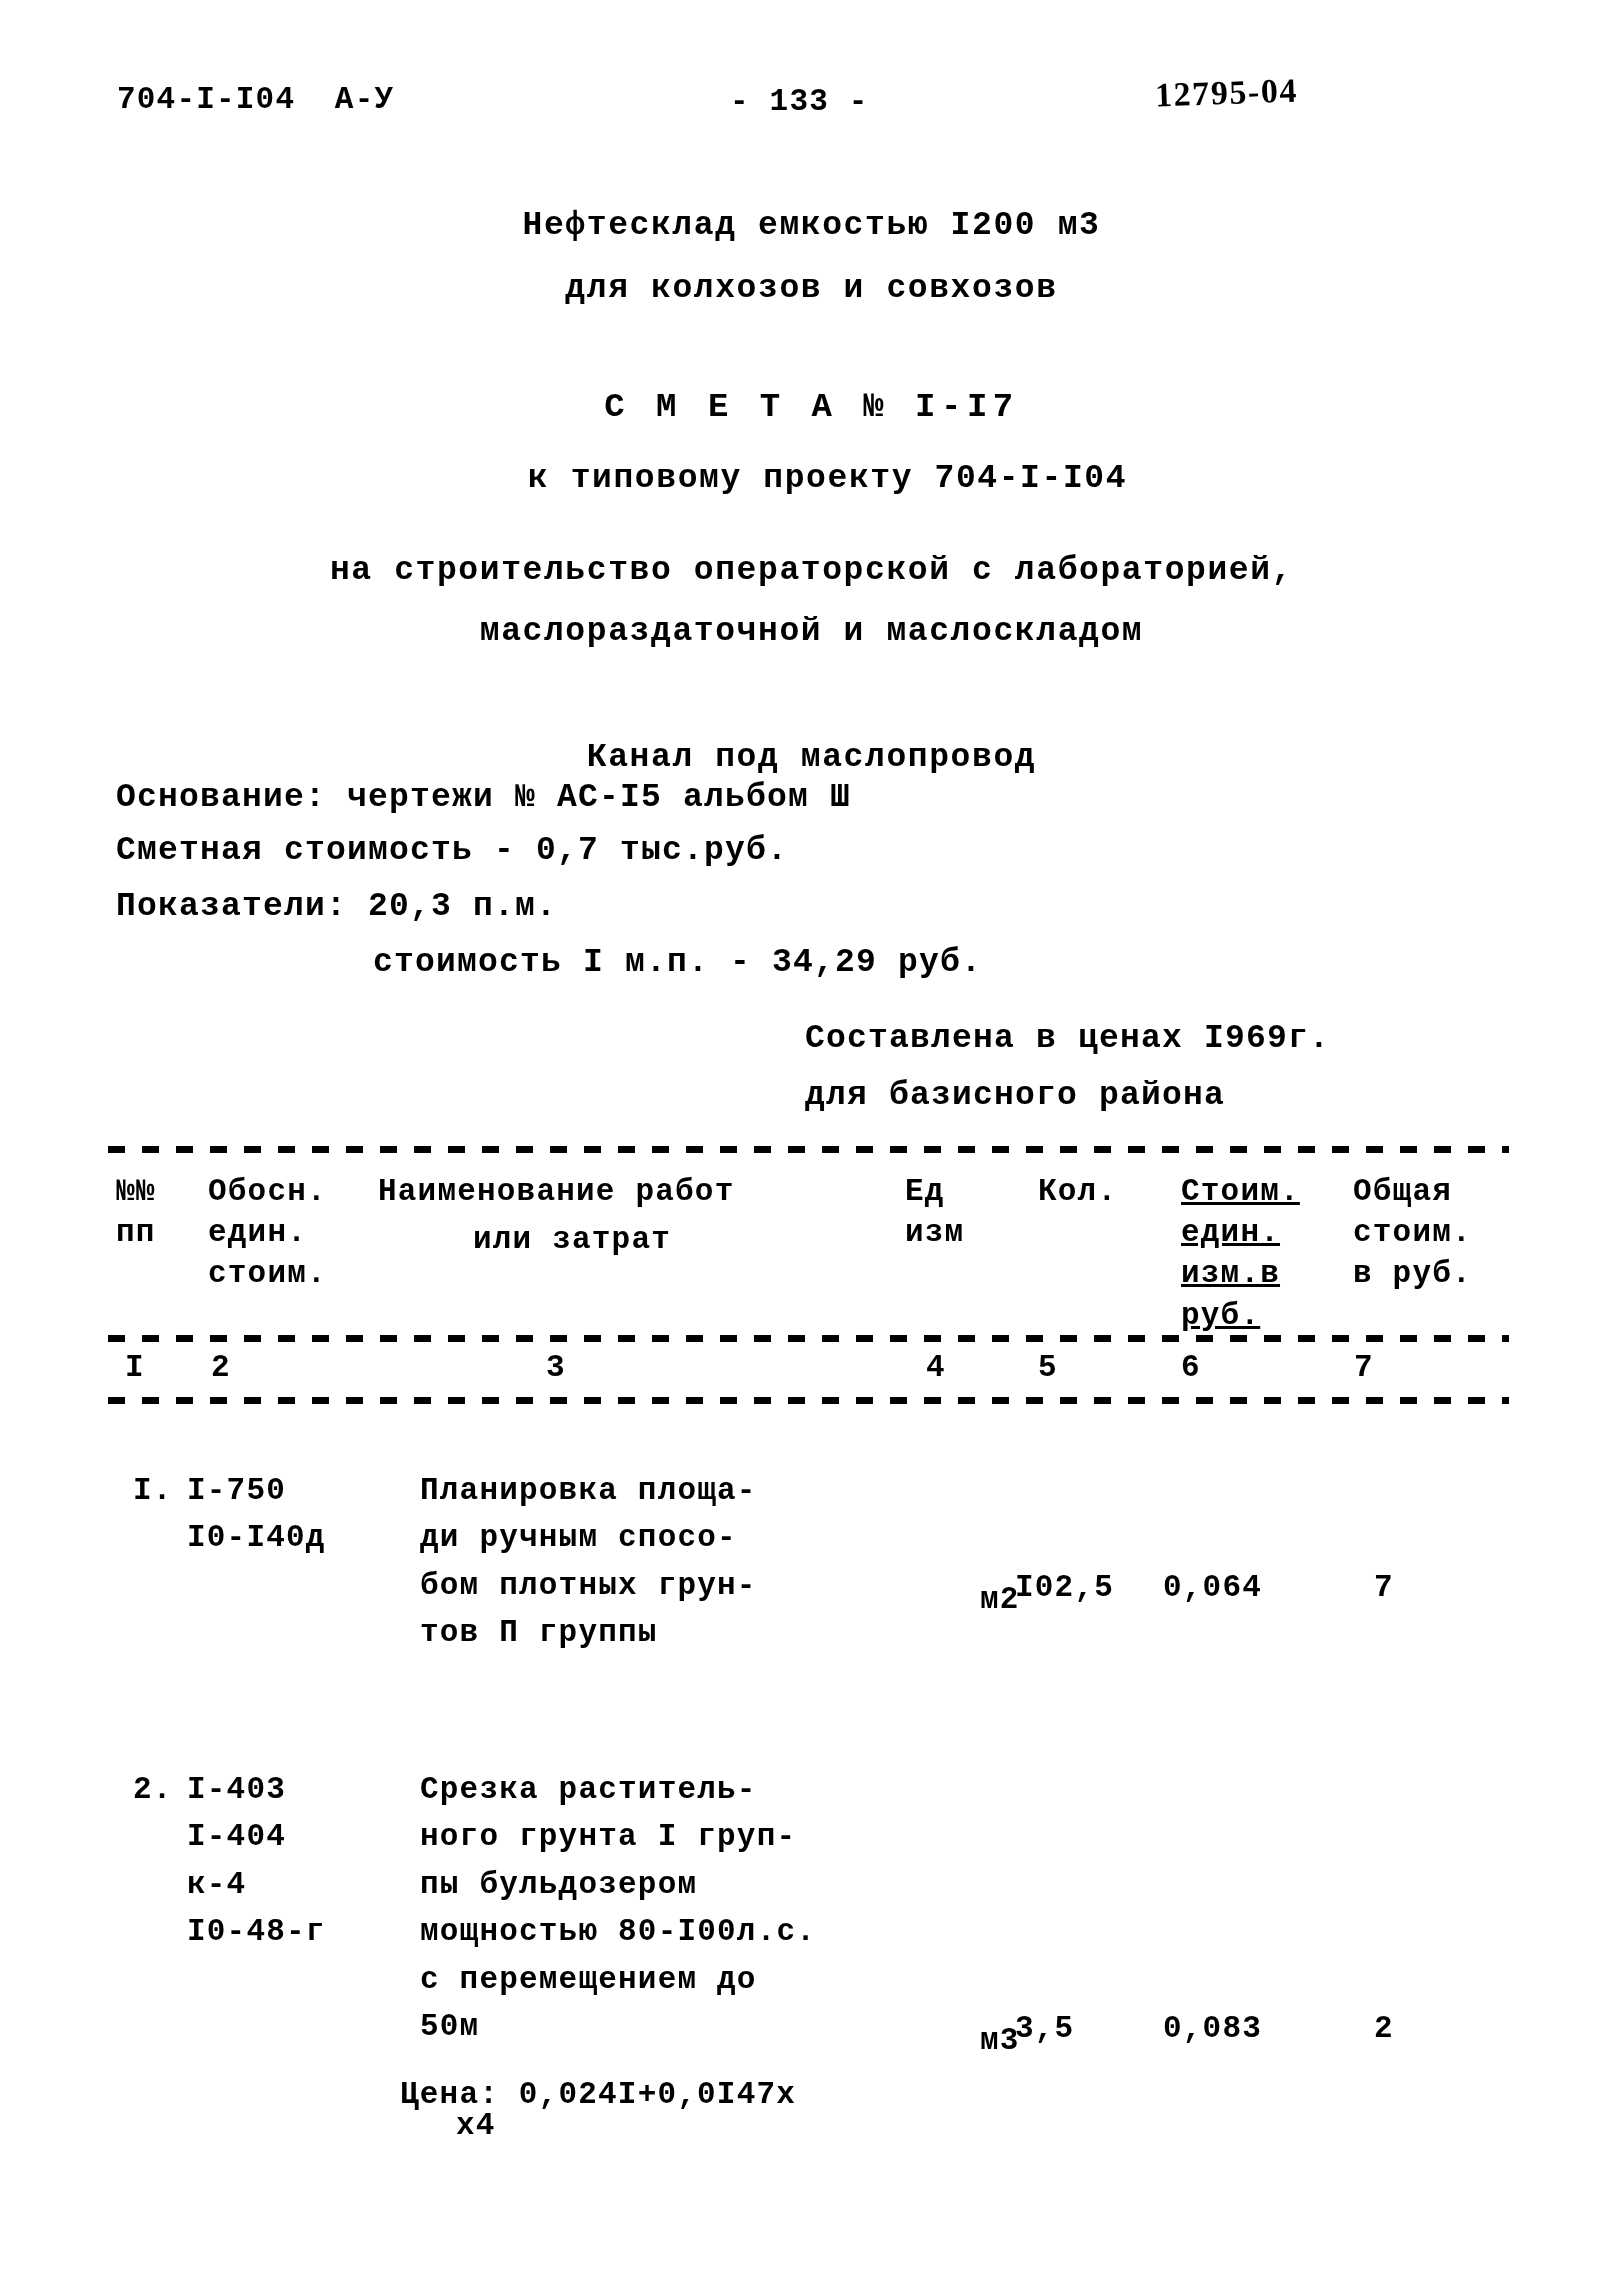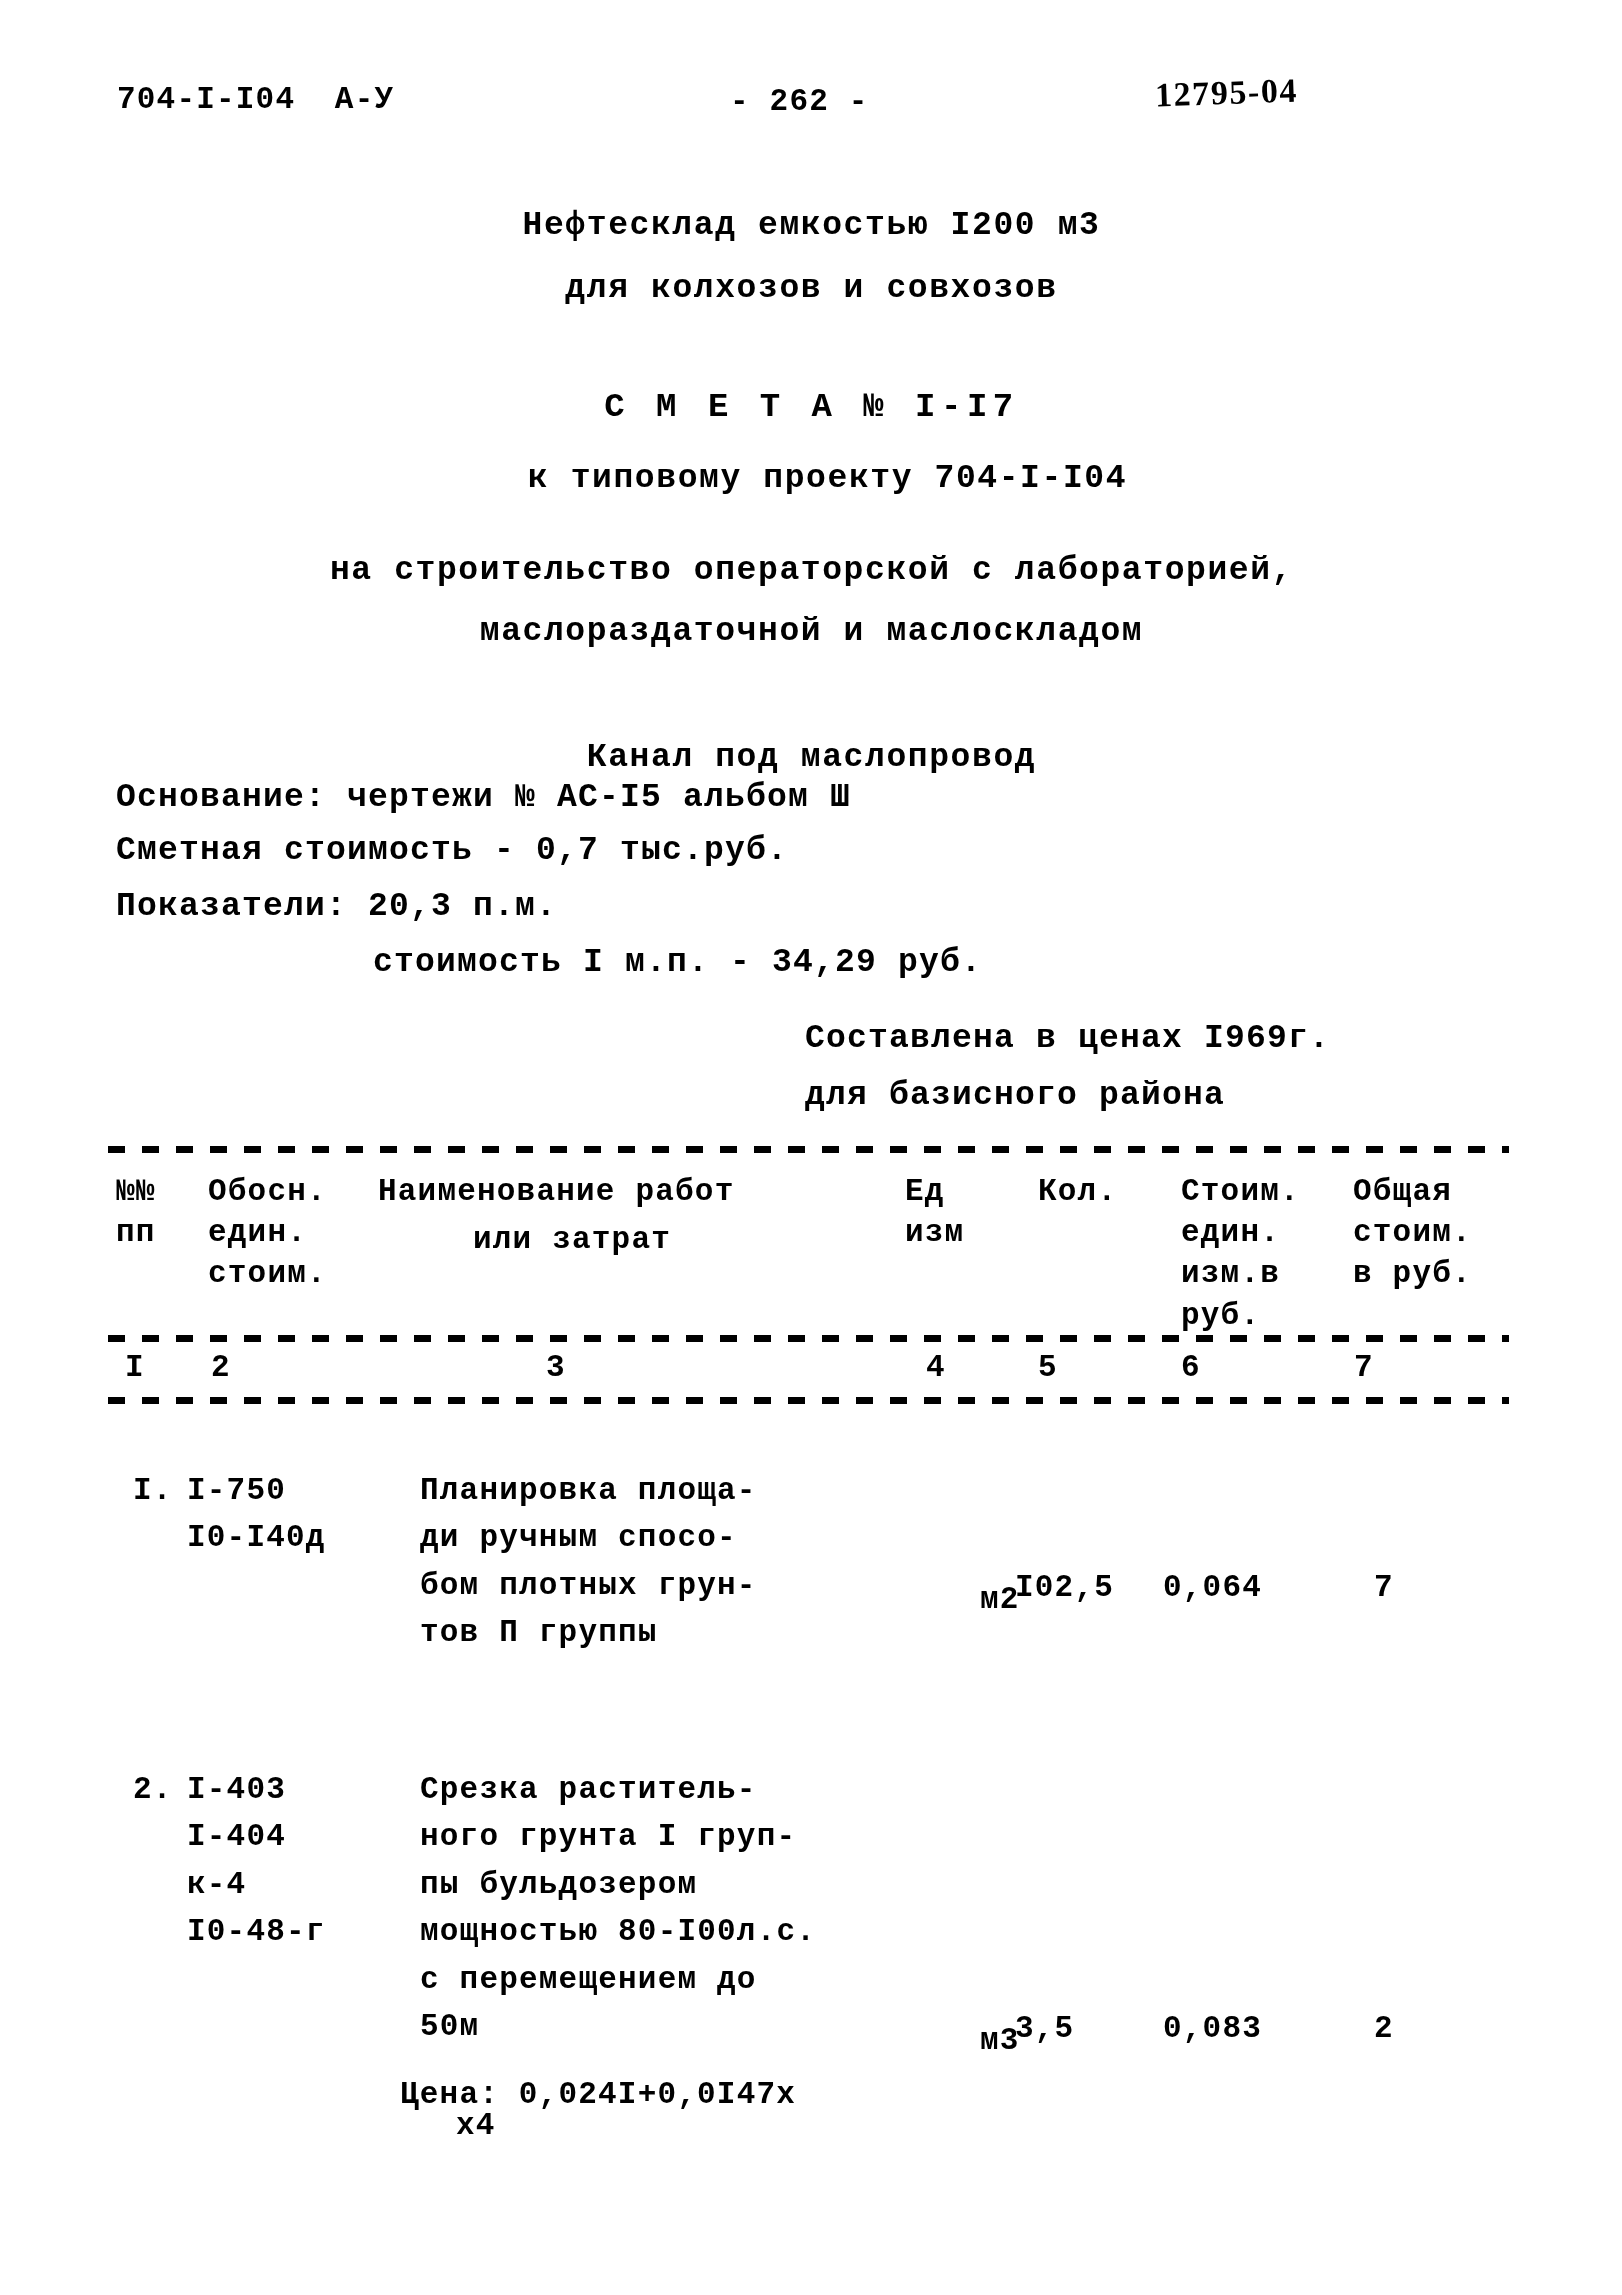--- a/index.html
+++ b/index.html
@@ -67,21 +67,21 @@
   .rule-bot  { top: 1397px; }
 
   
   .th { position: absolute; font-size: 31px; white-space: pre;
         letter-spacing: 1.2px; line-height: 1.33; }
   .th-num   { left: 116px;  top: 1171px; }
   .th-osn   { left: 208px;  top: 1171px; }
   .th-name  { left: 378px;  top: 1171px; }
   .th-ed    { left: 905px; top: 1171px; }
   .th-kol   { left: 1038px; top: 1171px; }
-  .th-stoim { left: 1181px; top: 1171px; }
+  .th-stoim { left: 1181px; top: 1171px; text-decoration: underline; }
   .th-obsh  { left: 1353px; top: 1171px; }
   .th-name2 { left: 437px;  top: 1219px; margin-left: 36px; }
 
   
   .cn { position: absolute; top: 1352px; font-size: 31px; }
   .cn1 { left: 125px; }
   .cn2 { left: 211px; }
   .cn3 { left: 546px; }
   .cn4 { left: 926px; }
   .cn5 { left: 1038px; }
@@ -108,21 +108,21 @@
 
   .c-name-extra { left: 400px; }
   .c-name-extra2 { left: 456px; }
 </style>
 </head>
 <body>
 
 <div class="page">
 
   <div class="t hdr-left">704-I-I04  A-У</div>
-  <div class="t hdr-center">- 262 -</div>
+  <div class="t hdr-center">- 133 -</div>
   <div class="t hdr-right">12795-04</div>
 
   <div class="ctr title1">Нефтесклад емкостью I200 м3</div>
   <div class="ctr title2">для колхозов и совхозов</div>
 
   <div class="ctr smeta">С М Е Т А № I-I7</div>
   <div class="ctr smeta-sub">к типовому проекту 704-I-I04</div>
 
   <div class="ctr purpose1">на строительство операторской с лабораторией,</div>
   <div class="ctr purpose2">маслораздаточной и маслоскладом</div>

